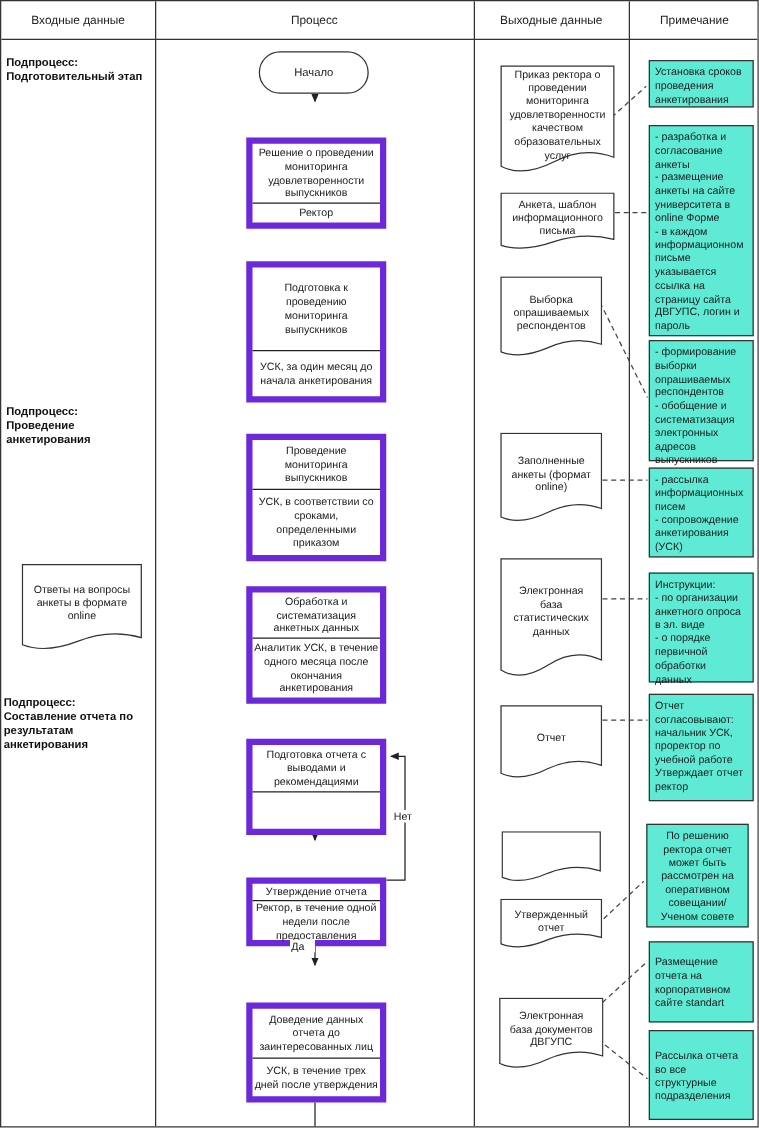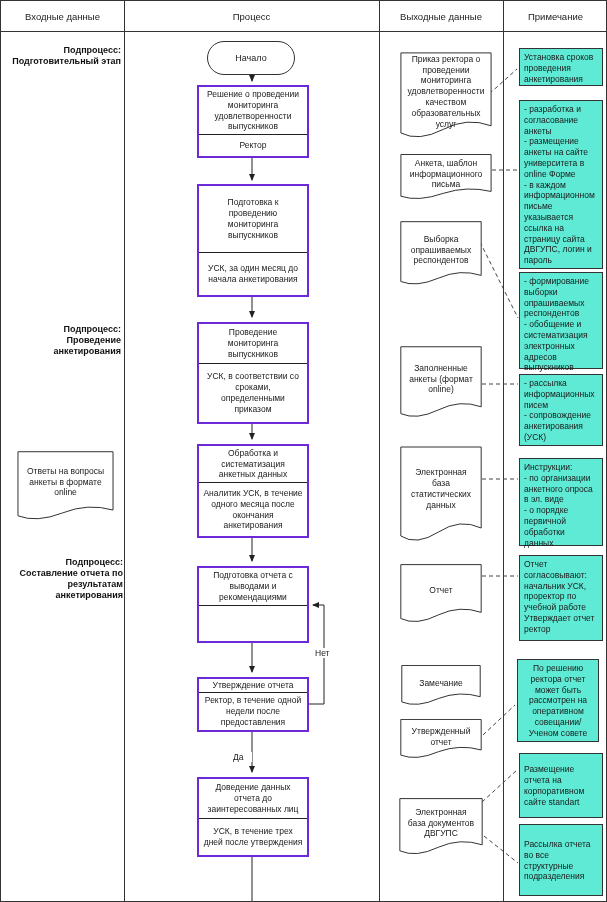--- a/index.html
+++ b/index.html
@@ -8,26 +8,26 @@
     font-family:"Liberation Sans","DejaVu Sans",sans-serif;color:#1a1a1a;
     border:1px solid #333;box-sizing:border-box;overflow:hidden;
   }
   .vline{position:absolute;top:0;bottom:0;width:1px;background:#333;}
   .hline{position:absolute;left:0;right:0;height:1px;background:#333;}
   .colhead{
     position:absolute;top:0;height:30px;display:flex;align-items:center;justify-content:center;
     font-size:9.5px;color:#222;
   }
   .sublabel{
-    position:absolute;font-weight:bold;font-size:9px;line-height:11px;text-align:right;
+    position:absolute;font-weight:bold;font-size:9px;line-height:11px;text-align:left;
     white-space:pre-line;color:#111;
   }
   .pbox{
-    position:absolute;border:2px solid #6d28d9;box-sizing:border-box;background:#fff;
-    display:flex;flex-direction:column;
+    position:absolute;border:5px solid #6d28d9;box-sizing:border-box;background:#fff;
+    display:flex;flex-direction:column;margin-top:25px;
   }
   .pbox-title{
     border-bottom:1px solid #222;flex:none;display:flex;align-items:center;justify-content:center;
     text-align:center;font-size:8.5px;line-height:10.8px;white-space:pre-line;box-sizing:border-box;
   }
   .pbox-role{
     flex:1;display:flex;align-items:center;justify-content:center;text-align:center;
     font-size:8.5px;line-height:10.8px;white-space:pre-line;
   }
   .terminator{
@@ -232,21 +232,20 @@
     <svg viewBox="0 0 100 100" preserveAspectRatio="none">
         <path d="M1,1 L99,1 L99,78 Q73,66 47,82 Q20,100 1,88 Z"></path>
       </svg>
     <div class="doc-text">Отчет</div>
   </div>
 
   <div class="doc" style="left:400px;top:664px;width:80px;height:44px">
     <svg viewBox="0 0 100 100" preserveAspectRatio="none">
         <path d="M1,1 L99,1 L99,72 Q73,58 47,76 Q20,98 1,84 Z"></path>
       </svg>
-    <div class="doc-text" style="bottom:9px">Замечание</div>
   </div>
 
   <div class="doc" style="left:399px;top:718px;width:82px;height:43px">
     <svg viewBox="0 0 100 100" preserveAspectRatio="none">
         <path d="M1,1 L99,1 L99,72 Q73,58 47,76 Q20,98 1,84 Z"></path>
       </svg>
     <div class="doc-text" style="bottom:9px">Утвержденный
 отчет</div>
   </div>
 

